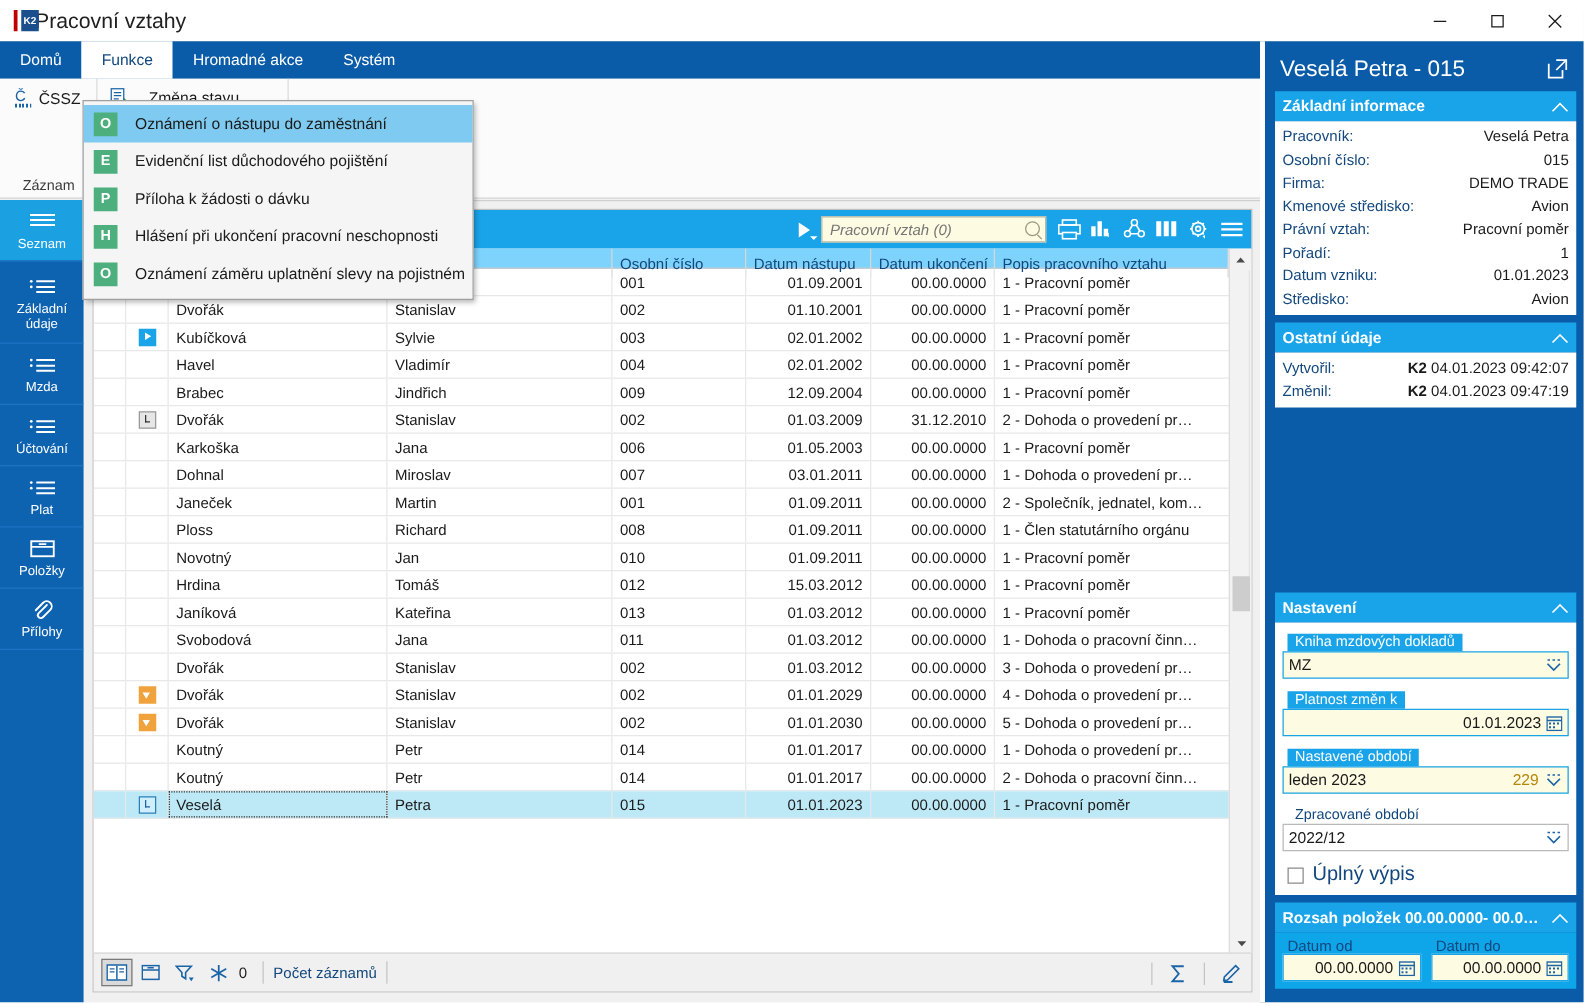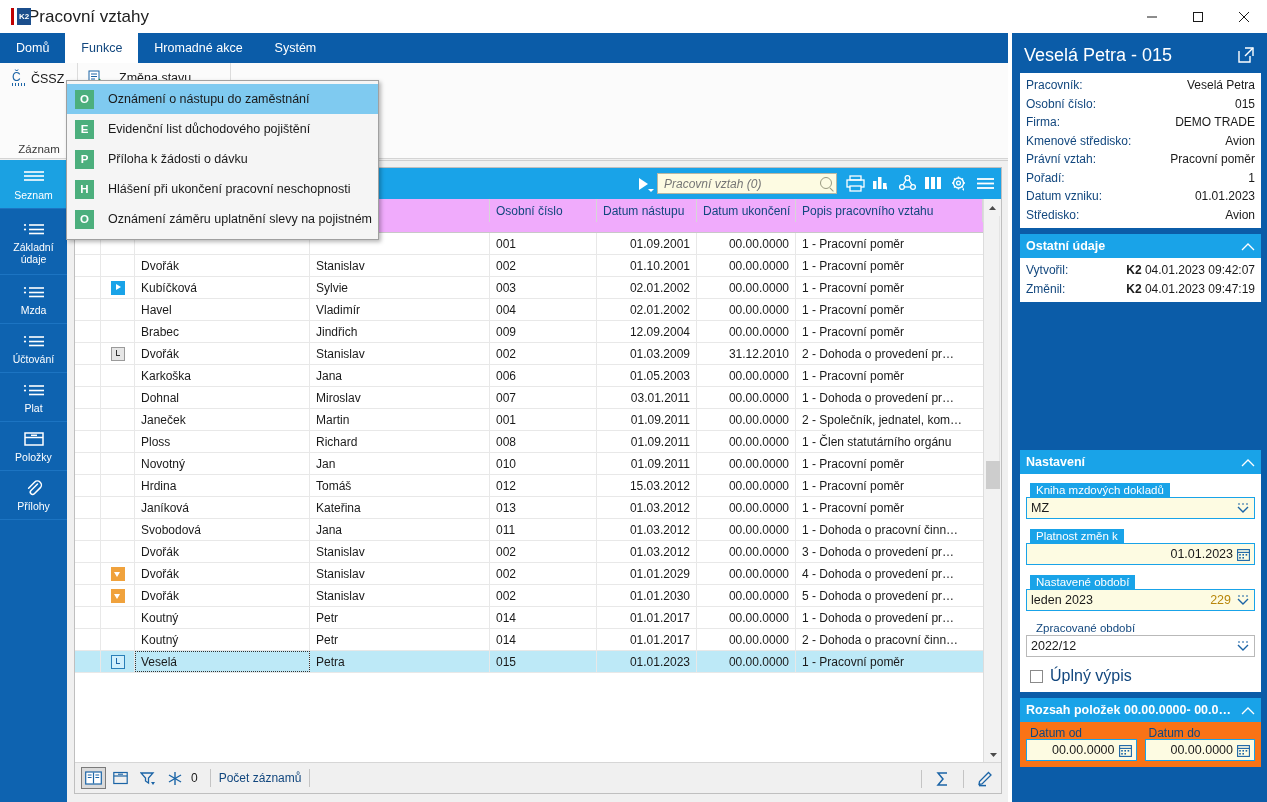--- a/index.html
+++ b/index.html
@@ -206,22 +206,22 @@
     justify-content: center;
   }
   .tbicon svg { display: block; }
 
   
   .grid {
     position: absolute; left: 0; top: 31px; width: 926px; height: 564px;
     background: #ffffff;
   }
   .grid-head {
-    display: flex; height: 34px; width: 908px;
-    background: #f0abfc; border-bottom: 1px solid #c8c8c8;
+    display: flex; height: 16px; width: 908px;
+    background: #7dd3fc; border-bottom: 1px solid #c8c8c8;
   }
   .grid-head .hc {
     font-size: 12px; color: #12477e;
     border-right: 1px solid #d6d6d6;
     display: flex; align-items: center; padding-left: 6px;
     height: 23px; overflow: hidden; white-space: nowrap;
   }
   .grid-body { width: 908px; }
   .grow { display: flex; height: 22px; border-bottom: 1px solid #e8e8e8; }
   .grow.sel { background: #bde9f7; }
@@ -357,21 +357,21 @@
   .fld-input .val.right { text-align: right; }
   .fld-input .sub { color: #b8860b; margin-right: 5px; font-size:12.5px;}
   .dd-ico { width: 14px; height: 12px; flex: none; }
   .cal-ico { width: 13px; height: 13px; flex: none; margin-left: 4px; }
   .chk-row { display: flex; align-items: center; gap: 7px; padding: 3px 0 1px 4px; }
   .chk {
     width: 13px; height: 13px; border: 1px solid #8a8a8a; background: #fff;
   }
   .chk-lbl { font-size: 16px; color: #12477e; }
 
-  .range-body { background: #f97316; padding: 4px 6px 6px 6px; display: flex; gap: 8px; }
+  .range-body { background: #0ea5e9; padding: 4px 6px 6px 6px; display: flex; gap: 8px; }
   .range-col { flex: 1; }
   .range-col .lbl { font-size: 12px; color: #12477e; padding-left: 4px; }
   .empty-blue { height: 148px; }
 </style>
 </head>
 <body>
 
 <div class="app">
 
   <div class="titlebar">
@@ -896,20 +896,28 @@
       <span>Veselá Petra - 015</span>
       <span class="expand">
         <svg width="18" height="18" viewBox="0 0 18 18">
           <path d="M2 5 L2 16 L13 16 L13 10" fill="none" stroke="#fff" stroke-width="1.4"></path>
           <path d="M8 2 L16 2 L16 10" fill="none" stroke="#fff" stroke-width="1.4"></path>
           <line x1="16" y1="2" x2="8" y2="10" stroke="#fff" stroke-width="1.4"></line>
         </svg>
       </span>
     </div>
 
+    <div class="sec-head">
+      <span>Základní informace</span>
+      <span class="chev">
+        <svg width="14" height="10" viewBox="0 0 14 10">
+            <path d="M1 8 L7 2 L13 8" fill="none" stroke="#fff" stroke-width="1.3"></path>
+          </svg>
+      </span>
+    </div>
     <div class="sec-body" id="basic-body">
         <div class="kv">
           <span class="k">Pracovník:</span>
           <span class="v">Veselá Petra</span>
         </div>
         <div class="kv">
           <span class="k">Osobní číslo:</span>
           <span class="v">015</span>
         </div>
         <div class="kv">

